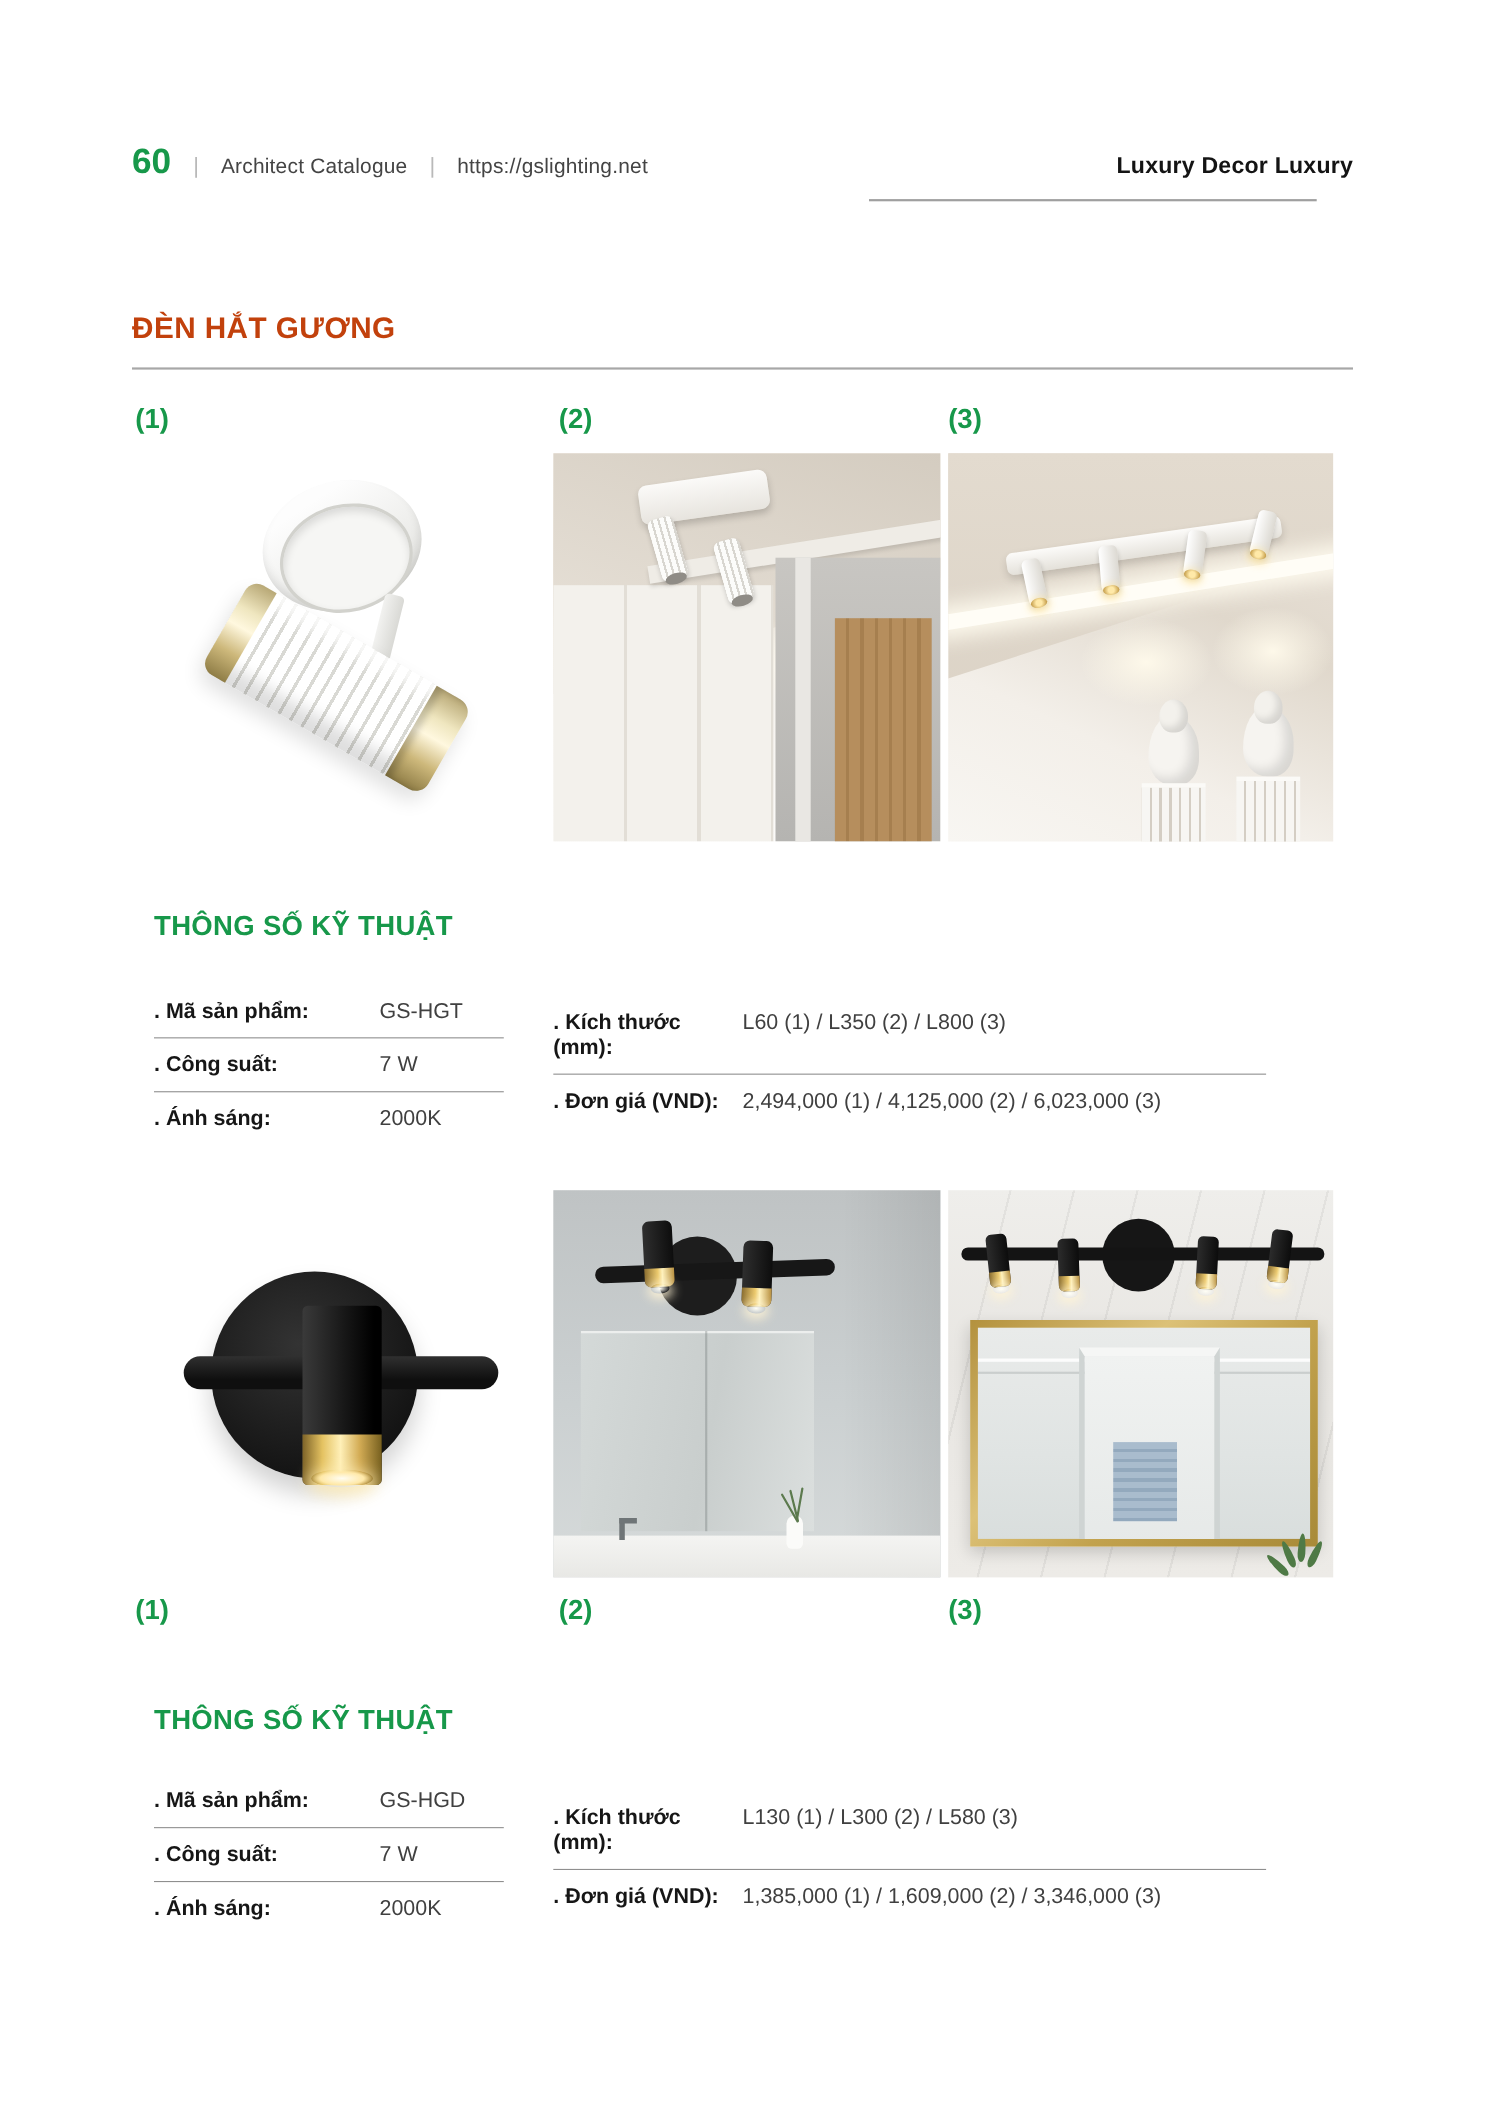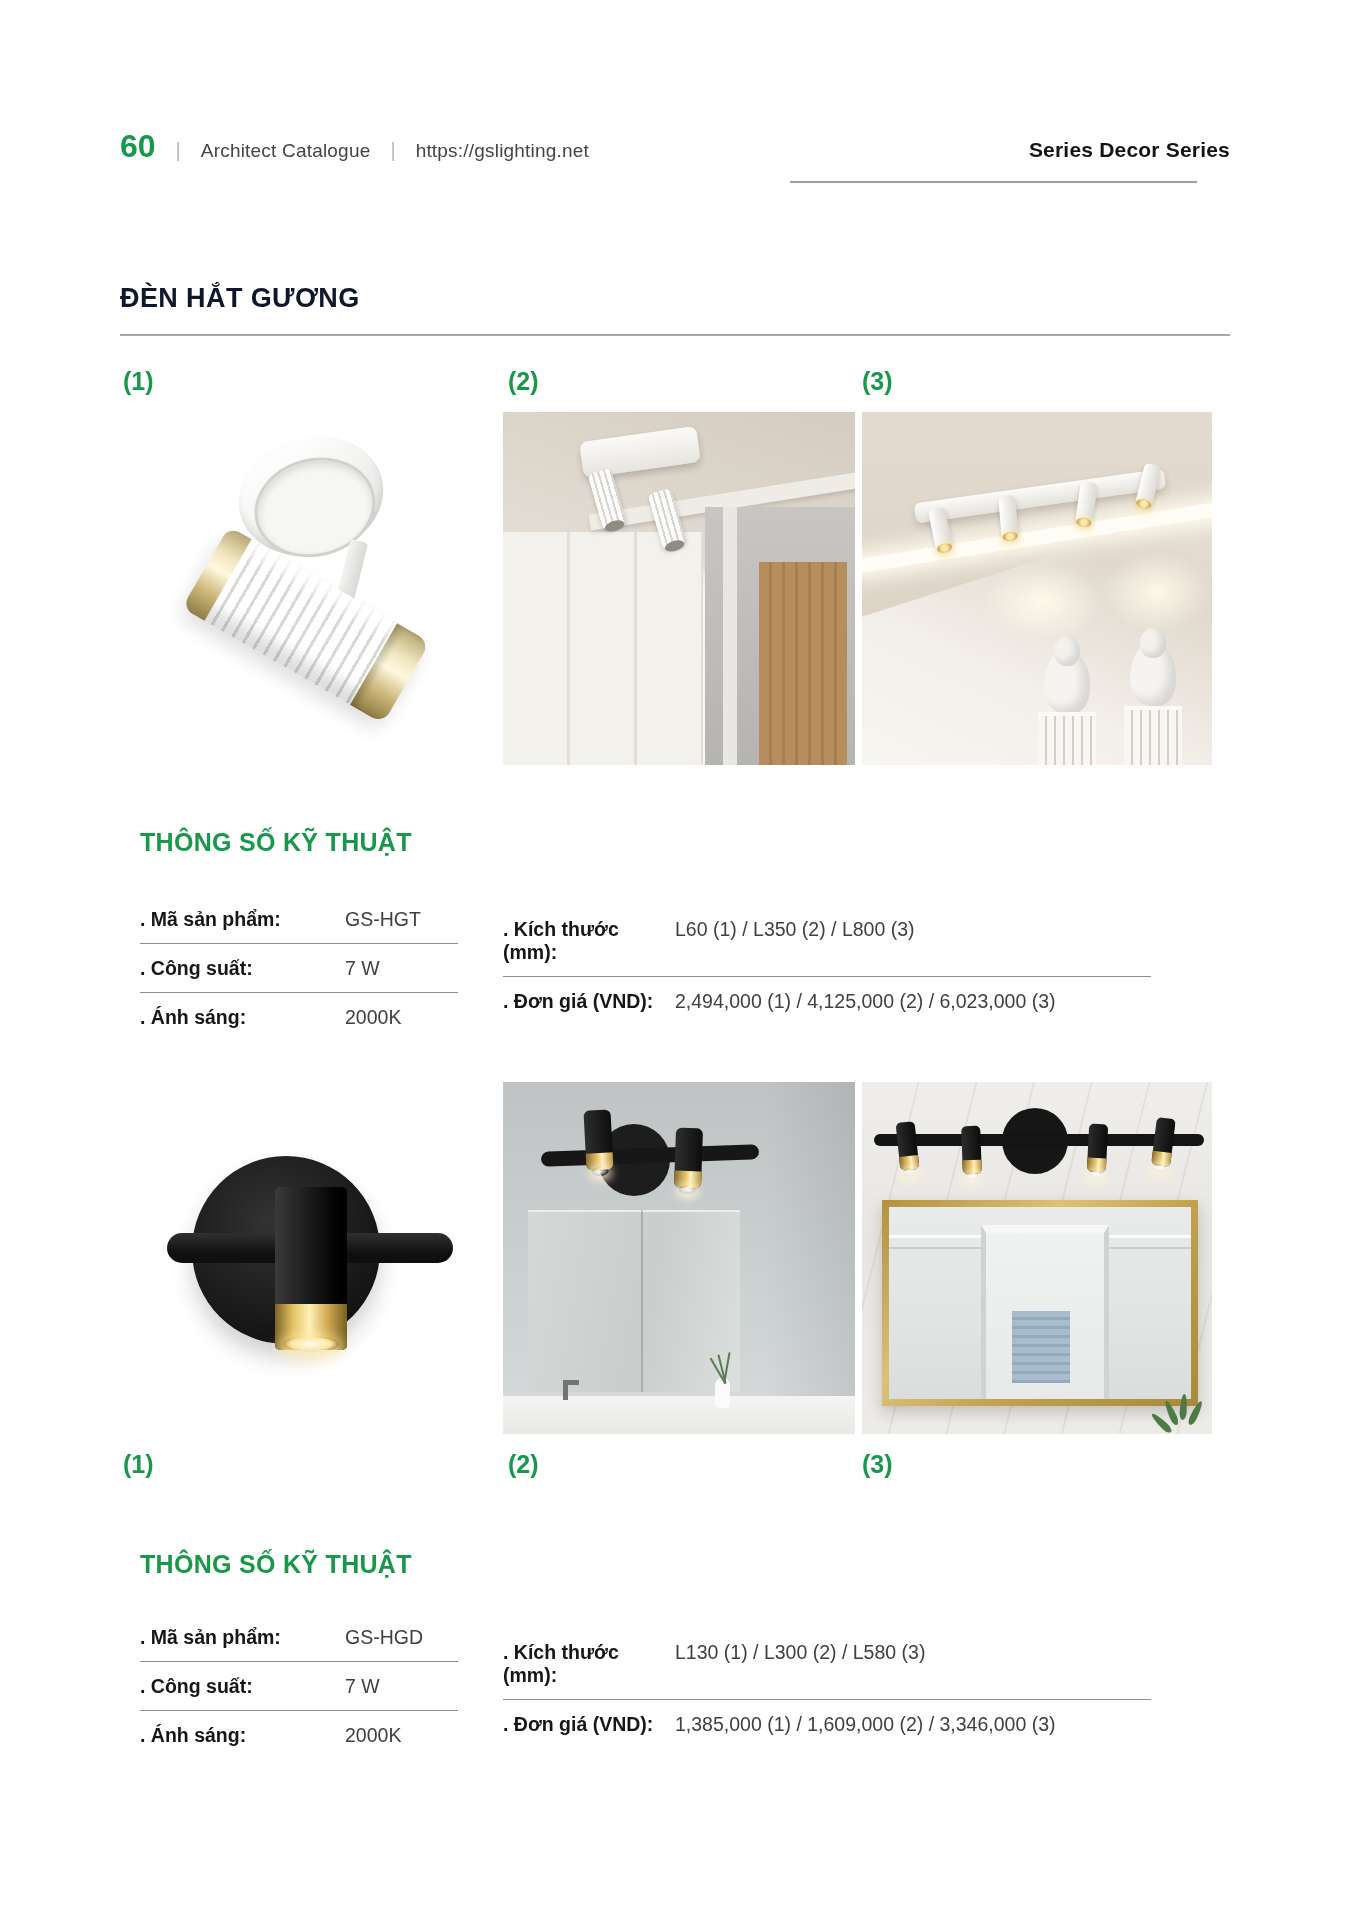--- a/index.html
+++ b/index.html
@@ -9,21 +9,21 @@
   
   .header{position:absolute;left:120px;top:128px;width:1110px;display:flex;align-items:baseline;}
   .page-num{color:#17984a;font-weight:bold;font-size:32px;}
   .hdr-sep{color:#b9b9b9;font-size:20px;margin:0 20px;font-weight:300;}
   .hdr-txt{color:#444;font-size:19px;letter-spacing:.2px;}
   .hdr-spacer{flex:1;}
   .series{color:#141414;font-weight:bold;font-size:21px;letter-spacing:.2px;}
   .header-rule{position:absolute;left:790px;top:181px;width:407px;height:2px;background:#9f9f9f;}
 
   
-  .page-title{position:absolute;left:120px;top:283px;font-size:27px;font-weight:800;color:#0f172a;letter-spacing:.4px;}
+  .page-title{position:absolute;left:120px;top:283px;font-size:27px;font-weight:800;color:#c2410c;letter-spacing:.4px;}
   .title-rule{position:absolute;left:120px;top:334px;width:1110px;height:2px;background:#a7a7a7;}
 
   .num-label{position:absolute;color:#17984a;font-weight:bold;font-size:25px;}
 
   .specs-heading{position:absolute;left:140px;color:#17984a;font-weight:800;font-size:25px;letter-spacing:.3px;}
 
   
   .spec-table{position:absolute;left:140px;width:318px;}
   .spec-row{display:flex;align-items:baseline;padding:13px 0 12px 0;border-bottom:1px solid #8f8f8f;}
   .spec-row.last{border-bottom:none;}
@@ -151,21 +151,21 @@
 
 <div class="page">
 
   <div class="header">
     <span class="page-num">60</span>
     <span class="hdr-sep">|</span>
     <span class="hdr-txt">Architect Catalogue</span>
     <span class="hdr-sep">|</span>
     <span class="hdr-txt">https://gslighting.net</span>
     <span class="hdr-spacer"></span>
-    <span class="series">Series Decor Series</span>
+    <span class="series">Luxury Decor Luxury</span>
   </div>
   <div class="header-rule"></div>
 
   <div class="page-title">ĐÈN HẮT GƯƠNG</div>
   <div class="title-rule"></div>
 
   <span class="num-label" style="left:123px;top:367px;">(1)</span>
   <span class="num-label" style="left:508px;top:367px;">(2)</span>
   <span class="num-label" style="left:862px;top:367px;">(3)</span>
 

